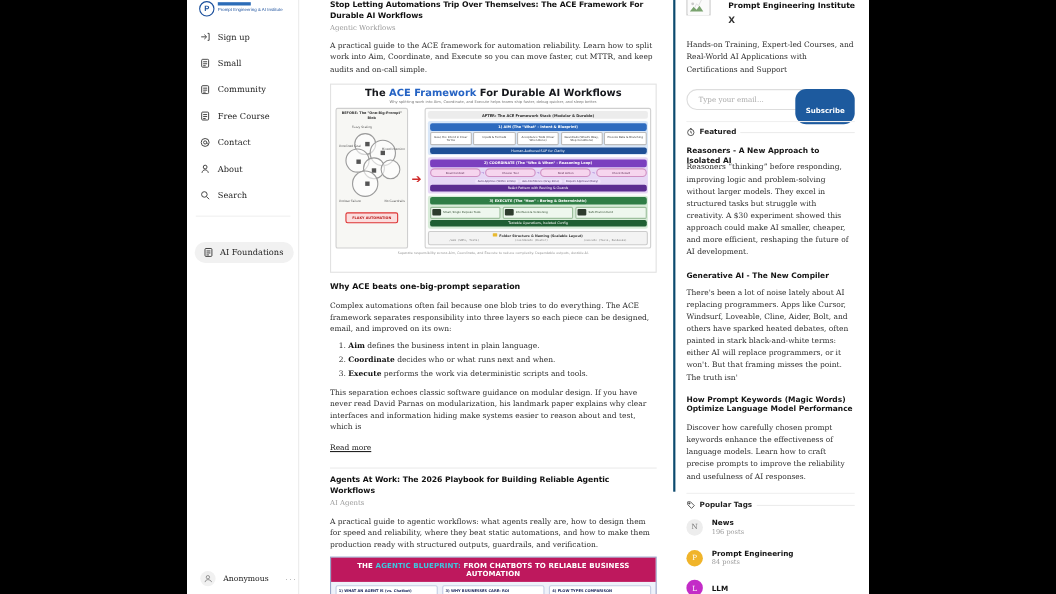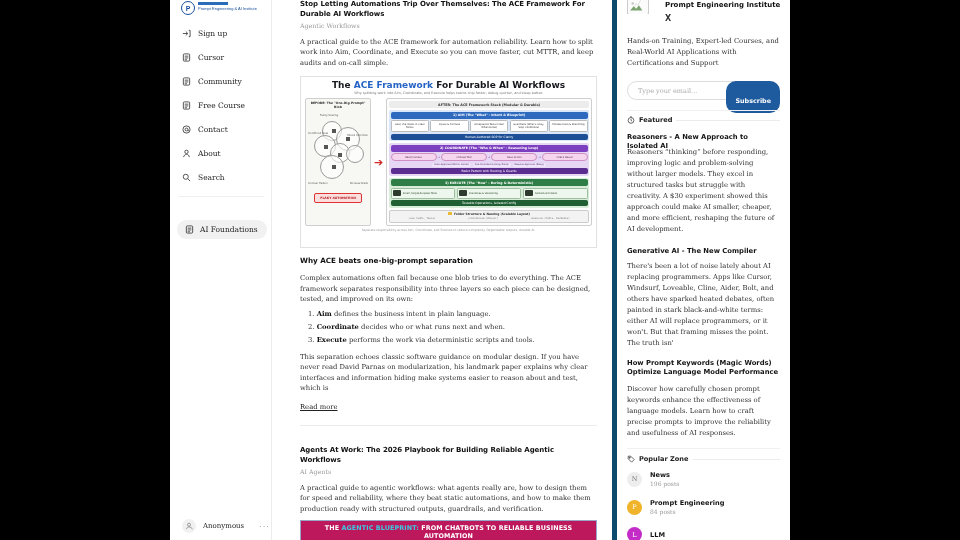--- a/index.html
+++ b/index.html
@@ -32,21 +32,21 @@
   .main{position:absolute;left:130px;top:0;width:297px}
   .post-title{font:bold 7px/1.4 "DejaVu Sans",sans-serif;color:#111;letter-spacing:-.05px}
   .post-tag{margin-top:2px;font-size:6.3px;color:#9a9a9a}
   .excerpt,.para{margin-top:8px;font-size:6.8px;line-height:1.55;color:#2e2e2e}
   .h2{margin-top:8px;font:bold 7.2px "DejaVu Sans",sans-serif;color:#111}
   .olist{margin-top:4px}
   .oli{margin:5px 0 0 8px;font-size:6.8px;color:#2e2e2e}
   .oli b{color:#111}
   .read-more{display:inline-block;margin-top:9px;font-size:6.8px;color:#222;text-decoration:underline;cursor:pointer}
   .divider{margin-top:12px;border-top:1px solid #ececec}
-  .mt10{margin-top:20px}
+  .mt10{margin-top:6px}
 
   
   .ace{margin-top:8px;width:297px;height:172px;border:1px solid #e2e2e2;background:#fff;box-sizing:border-box;
        padding:3px 4px;font-family:"DejaVu Sans",sans-serif}
   .ace-title{text-align:center;font-weight:bold;font-size:9px;color:#16181d}
   .ace-title .acc{color:#2563c4}
   .ace-sub{text-align:center;font-size:3.4px;color:#777;margin-top:1px}
   .ace-body{display:flex;gap:3px;margin-top:3px;align-items:stretch}
   .before{width:66px;flex:0 0 auto;border:1px solid #cfcfcf;border-radius:2px;background:#f7f7f4;padding:2px;box-sizing:border-box;position:relative}
   .before-t{font-size:3.1px;font-weight:bold;color:#333;text-align:center}
@@ -85,21 +85,21 @@
 
   
   .bp{margin-top:6px;width:297px;border:1px solid #9aa6c8;background:#eef2fa;box-sizing:border-box;font-family:"DejaVu Sans",sans-serif}
   .bp-head{background:#17255c;color:#fff;font-weight:bold;font-size:6.4px;text-align:center;padding:3px 0;letter-spacing:.1px}
   .bp-head .acc{color:#3ec8e0}
   .bp-body{display:flex;gap:4px;padding:3px 4px 14px}
   .bp-panel{flex:1;background:#fff;border:.5px solid #c3cde4;border-radius:2px;padding:2px}
   .bp-pt{font-size:3.3px;font-weight:bold;color:#17255c}
 
   
-  .rail{position:absolute;left:442px;top:0;width:178px;height:540px;border-left:5px solid #0c4a6e;box-sizing:border-box}
+  .rail{position:absolute;left:442px;top:0;width:178px;height:447px;border-left:2px solid #0c4a6e;box-sizing:border-box}
   .rail-in{position:absolute;left:10px;top:0;width:153px;height:540px}
   .broken-img{position:absolute;left:0;top:-2px;width:22px;height:16px;border:1px solid #ccc;background:#fbfbfb;box-sizing:border-box}
   .broken-img svg{width:100%;height:100%}
   .pub-name{position:absolute;left:38px;top:1px;font:bold 7px "DejaVu Sans",sans-serif;color:#111;white-space:nowrap}
   .x-logo{position:absolute;left:38px;top:14px;font:bold 8px "DejaVu Sans",sans-serif;color:#333;cursor:pointer}
   .pub-desc{position:absolute;left:0;top:36px;width:153px;font-size:6.8px;line-height:1.6;color:#2e2e2e}
   .sub-form{position:absolute;left:0;top:81px;width:153px;height:19px}
   .sub-input{position:absolute;left:0;top:0;width:153px;height:19px;box-sizing:border-box;border:1px solid #ddd;border-radius:10px;
              padding:0 10px;font:6.5px "DejaVu Serif",serif;color:#444;background:#fff;outline:none}
   .sub-input::placeholder{color:#aaa}
@@ -143,21 +143,21 @@
         </span>
         <span>Sign up</span>
       </div>
       <div class="nav-item">
         <span class="nav-ic">
           <svg viewBox="0 0 10 10" fill="none" stroke="currentColor" stroke-width="1">
               <rect x="1.5" y="1" width="7" height="8" rx="1"></rect>
               <path d="M3 3.5h4M3 5.5h4M3 7.5h2.5"></path>
             </svg>
         </span>
-        <span>Cursor</span>
+        <span>Small</span>
       </div>
       <div class="nav-item">
         <span class="nav-ic">
           <svg viewBox="0 0 10 10" fill="none" stroke="currentColor" stroke-width="1">
               <rect x="1.5" y="1" width="7" height="8" rx="1"></rect>
               <path d="M3 3.5h4M3 5.5h4M3 7.5h2.5"></path>
             </svg>
         </span>
         <span>Community</span>
       </div>
@@ -320,21 +320,21 @@
               <span>/coordinate (Router)</span>
               <span>/execute (Tools, Runbooks)</span>
             </div>
           </div>
         </div>
       </div>
       <div class="ace-cap">Separate responsibility across Aim, Coordinate, and Execute to reduce complexity. Dependable outputs, durable AI.</div>
     </div>
 
     <div class="h2">Why ACE beats one-big-prompt separation</div>
-    <div class="para">Complex automations often fail because one blob tries to do everything. The ACE framework separates responsibility into three layers so each piece can be designed, tested, and improved on its own:</div>
+    <div class="para">Complex automations often fail because one blob tries to do everything. The ACE framework separates responsibility into three layers so each piece can be designed, email, and improved on its own:</div>
 
     <div class="olist">
       <div class="oli"><span>1.</span> <b>Aim</b><span> defines the business intent in plain language.</span></div>
       <div class="oli"><span>2.</span> <b>Coordinate</b><span> decides who or what runs next and when.</span></div>
       <div class="oli"><span>3.</span> <b>Execute</b><span> performs the work via deterministic scripts and tools.</span></div>
     </div>
 
     <div class="para">This separation echoes classic software guidance on modular design. If you have never read David Parnas on modularization, his landmark paper explains why clear interfaces and information hiding make systems easier to reason about and test, which is</div>
     <a class="read-more">Read more</a>
 
@@ -409,21 +409,21 @@
 
       <div class="rail-div" style="top:448px"></div>
 
       <div class="rail-h" style="top:455px">
         <span class="hic">
           <svg viewBox="0 0 10 10" fill="none" stroke="currentColor" stroke-width="1">
               <path d="M1.5 1.5h3.2L9 5.8 5.8 9 1.5 4.7z"></path>
               <circle cx="3.4" cy="3.4" r=".7" fill="currentColor"></circle>
             </svg>
         </span>
-        <span>Popular Zone</span>
+        <span>Popular Tags</span>
         <span class="hline"></span>
       </div>
 
       <div class="tag-row" style="top:471px">
         <span class="tag-av" style="color: rgb(119, 119, 119); background: rgb(237, 237, 237);">N</span>
         <span>
           <div class="tag-name">News</div>
           <div class="tag-count">196 posts</div>
         </span>
       </div>

